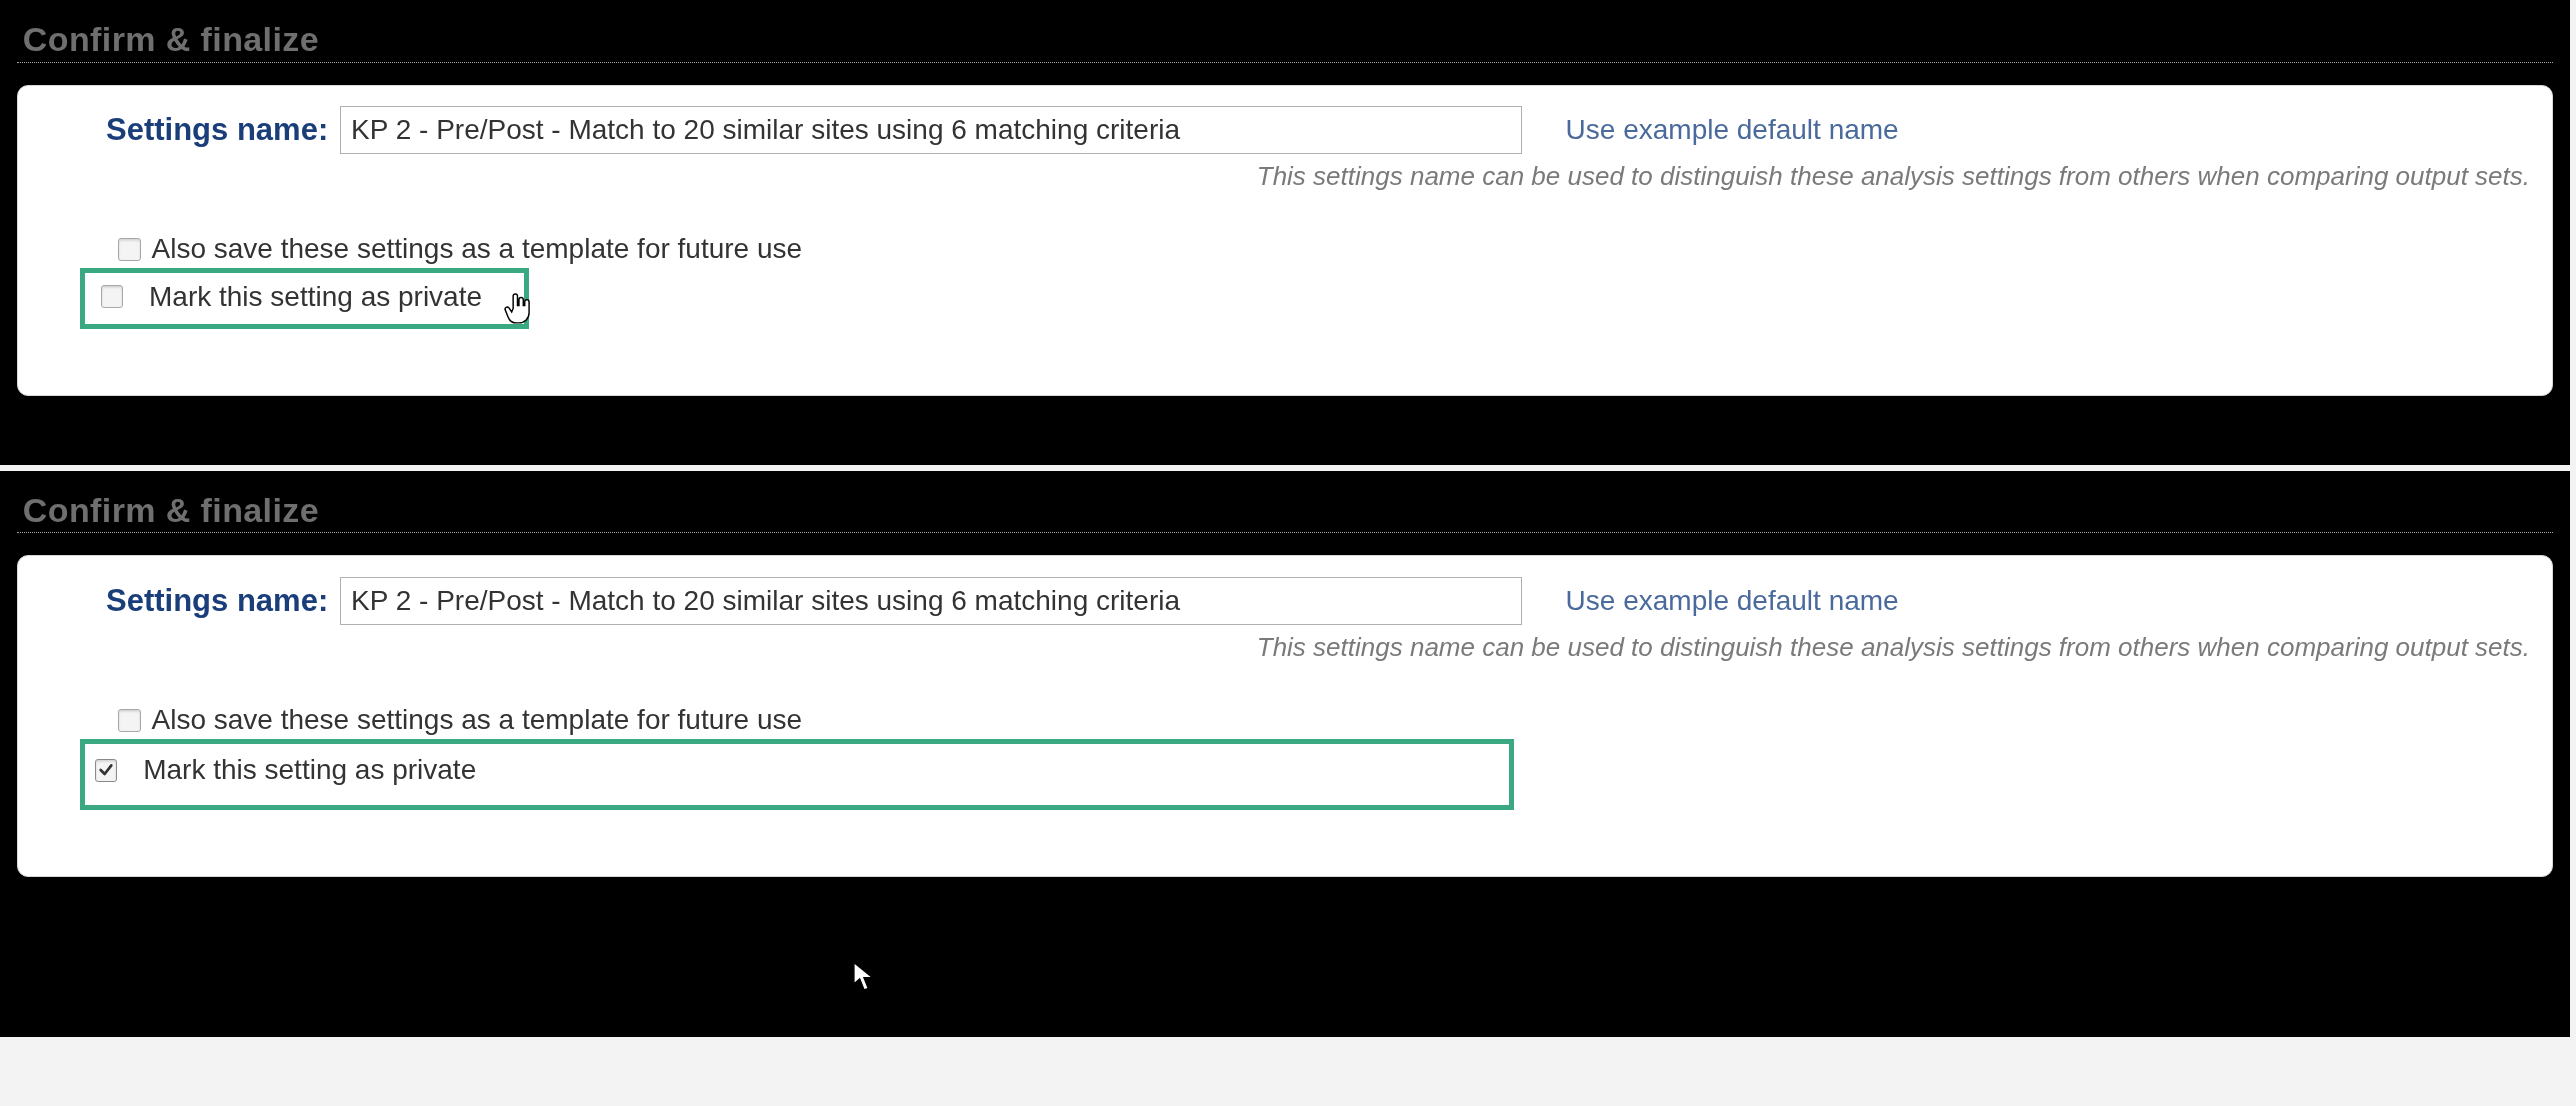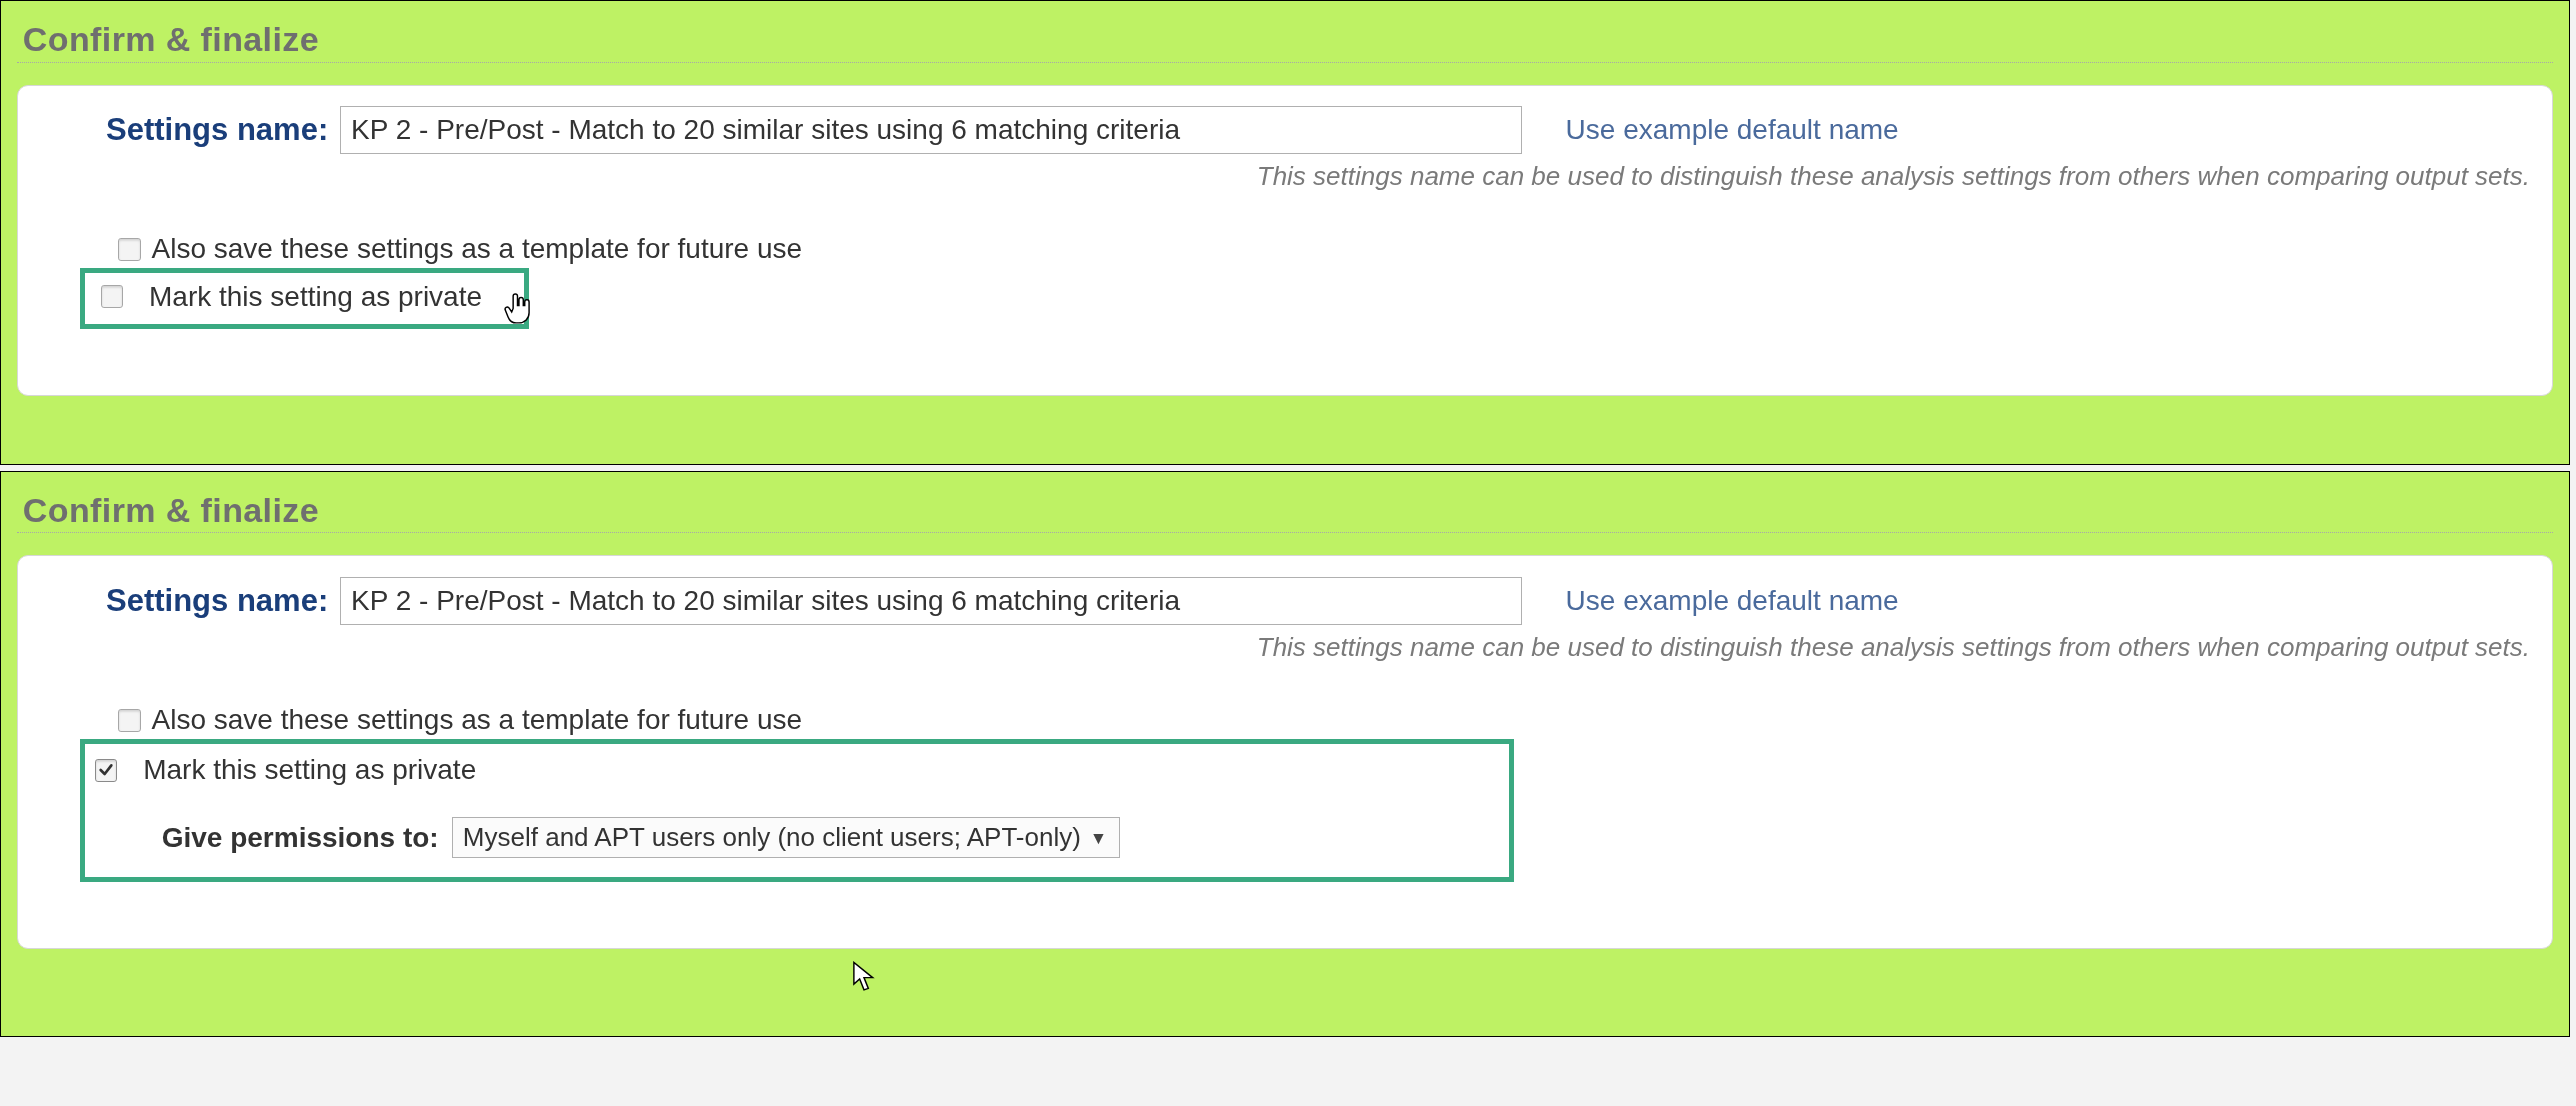--- a/index.html
+++ b/index.html
@@ -10,21 +10,21 @@
     color: #333;
   }
   .wrapper {
     width: 2576px;
     height: 1107px;
     box-sizing: border-box;
     padding: 0;
   }
   .panel-outer {
     border: 1.5px solid #000;
-    background: #bef264;
+    background: #000000;
     box-sizing: border-box;
     padding: 5.8px 16px 0 16px;
   }
   .panel-top {
     width: 2570px;
     margin: 0 0 5.8px 0;
     height: 465px;
   }
   .panel-bottom {
     width: 2570px;
@@ -262,27 +262,20 @@
       <div class="highlight-block">
         <div class="inner-row">
           <span class="cb-checked">
             <svg viewBox="0 0 24 24">
               <path d="M4 12 L10 18 L20 5" fill="none" stroke="#333" stroke-width="4" stroke-linecap="round" stroke-linejoin="round"></path>
             </svg>
           </span>
           <span class="checkbox-label">Mark this setting as private</span>
         </div>
 
-        <div class="perm-row">
-          <span class="perm-label">Give permissions to:</span>
-          <span class="perm-select">
-            <span>Myself and APT users only (no client users; APT-only)</span>
-            <span class="caret">▼</span>
-          </span>
-        </div>
       </div>
 
       <span class="cursor-arrow" style="left:833px; top:405px;">
         <svg viewBox="0 0 36 44">
           <path d="M4 2 L4 32 L12 25 L18 40 L24 38 L18 23 L30 23 Z" fill="#fff" stroke="#000" stroke-width="2"></path>
         </svg>
       </span>
 
     </div>
   </div>

